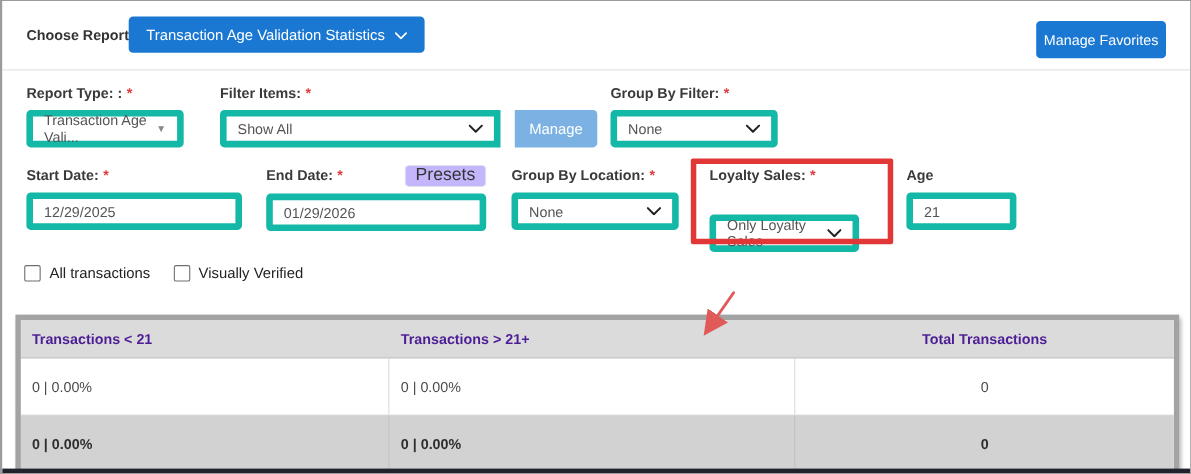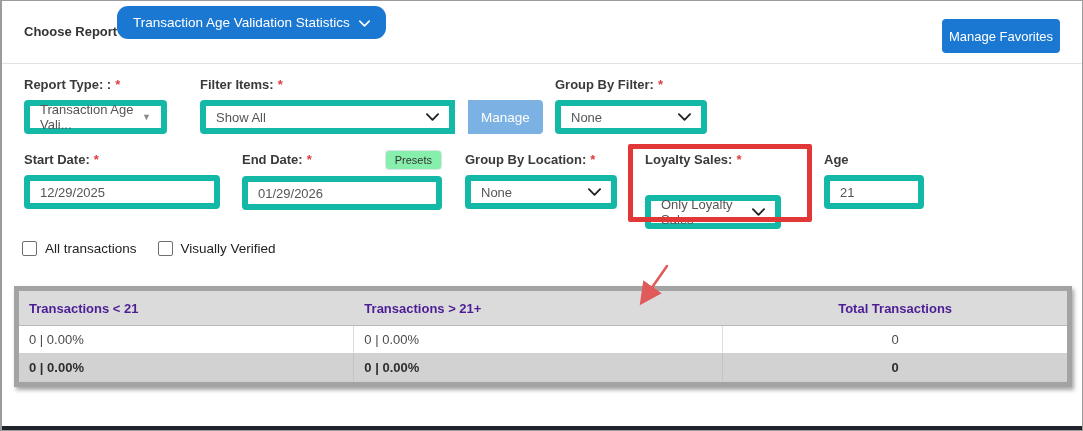--- a/index.html
+++ b/index.html
@@ -16,21 +16,21 @@
 
   
   .choose-label{
     position:absolute; left:22px; top:23px; font-size:13px; font-weight:bold; color:#333;
   }
   .btn-blue{
     background:#1b78d2; color:#fff; border:none; border-radius:4px;
     font-family:inherit; font-size:13.5px; cursor:pointer;
     display:flex; align-items:center; justify-content:center; gap:9px;
   }
-  .report-dd{ position:absolute; left:115px; top:5px; height:33px; padding:0 16px;border-radius:11px; }
+  .report-dd{ position:absolute; left:115px; top:14px; height:33px; padding:0 16px; }
   .manage-fav{ position:absolute; left:940px; top:18px; width:118px; height:34px; font-size:13px; }
   .chev-white{ width:11px; height:7px; margin-top:2px; }
   .top-divider{ position:absolute; left:0; right:0; top:62px; height:1px; background:#e2e2e2; }
 
   
   .field{ position:absolute; }
   .field .lbl{
     font-size:13px; font-weight:bold; color:#3a3a3a; height:16px; line-height:16px;
     display:flex; align-items:center; white-space:nowrap;
   }
@@ -45,43 +45,43 @@
   .caret-tri{ color:#888; font-size:9px; flex:none; margin-left:6px; }
   input.input-box{ width:100%; outline:none; }
   .manage-btn{
     height:34px; width:75px; background:#7cb2e3; color:#fff; border:none;
     border-radius:0 4px 4px 0; font-family:inherit; font-size:13.5px; cursor:pointer;
     margin-left:13px;
   }
   .filter-select{ border-radius:4px 0 0 4px; }
   .lbl-row-split{ display:flex; justify-content:space-between; align-items:center; }
   .presets-btn{
-    height:20px; padding:0 9px; background:#86efac; border:1px solid #dde3ea;
-    border-radius:4px; font-family:inherit; font-size:11px; color:#333; cursor:pointer;
+    height:20px; padding:0 9px; background:#c4b5fd; border:1px solid #dde3ea;
+    border-radius:4px; font-family:inherit; font-size:16px; color:#333; cursor:pointer;
   }
 
   
   .checkbox-row{ position:absolute; left:20px; top:240px; display:flex; gap:21px; }
   .cb-item{ display:flex; align-items:center; gap:8px; cursor:pointer; }
   .cb-box{
     width:15px; height:15px; border:1.5px solid #6f6f6f; border-radius:2px; background:#fff;
   }
   .cb-label{ font-size:13.5px; color:#222;text-align:right; }
 
   
   .results-table{
     position:absolute; left:12px; top:285px; width:1058px;
     border:5px solid #a3a3a3; background:#fff;
     box-shadow:2px 3px 4px rgba(0,0,0,0.35);
   }
   .t-row{ display:grid; grid-template-columns:32% 35.2% 32.8%; }
   .t-head{ background:#dbdbdb; border-bottom:1px solid #b9b9b9; }
   .t-head .t-cell{ font-weight:bold; color:#4c1d95; padding:10px 10px 9px 10px; font-size:13px; }
   .t-body-row{ background:#fff; border-bottom:1px solid #cfcfcf; }
-  .t-body-row .t-cell{ padding:6px 10px; font-size:13px; color:#4a4a4a; border-right:1px solid #ddd; }
+  .t-body-row .t-cell{ padding:18px 10px; font-size:13px; color:#4a4a4a; border-right:1px solid #ddd; }
   .t-body-row .t-cell:last-child{ border-right:none; }
   .t-total-row{ background:#d2d2d2; }
   .t-total-row .t-cell{ font-weight:bold; color:#2e2e2e; border-right:1px solid #c4c4c4; }
   .t-total-row .t-cell:last-child{ border-right:none; }
   .t-cell.center{ text-align:center; }
 
   
   .highlight-box{
     position:absolute; left:626px; top:143px; width:184px; height:78px;
     border:5px solid #e23737; border-radius:2px; pointer-events:none;

